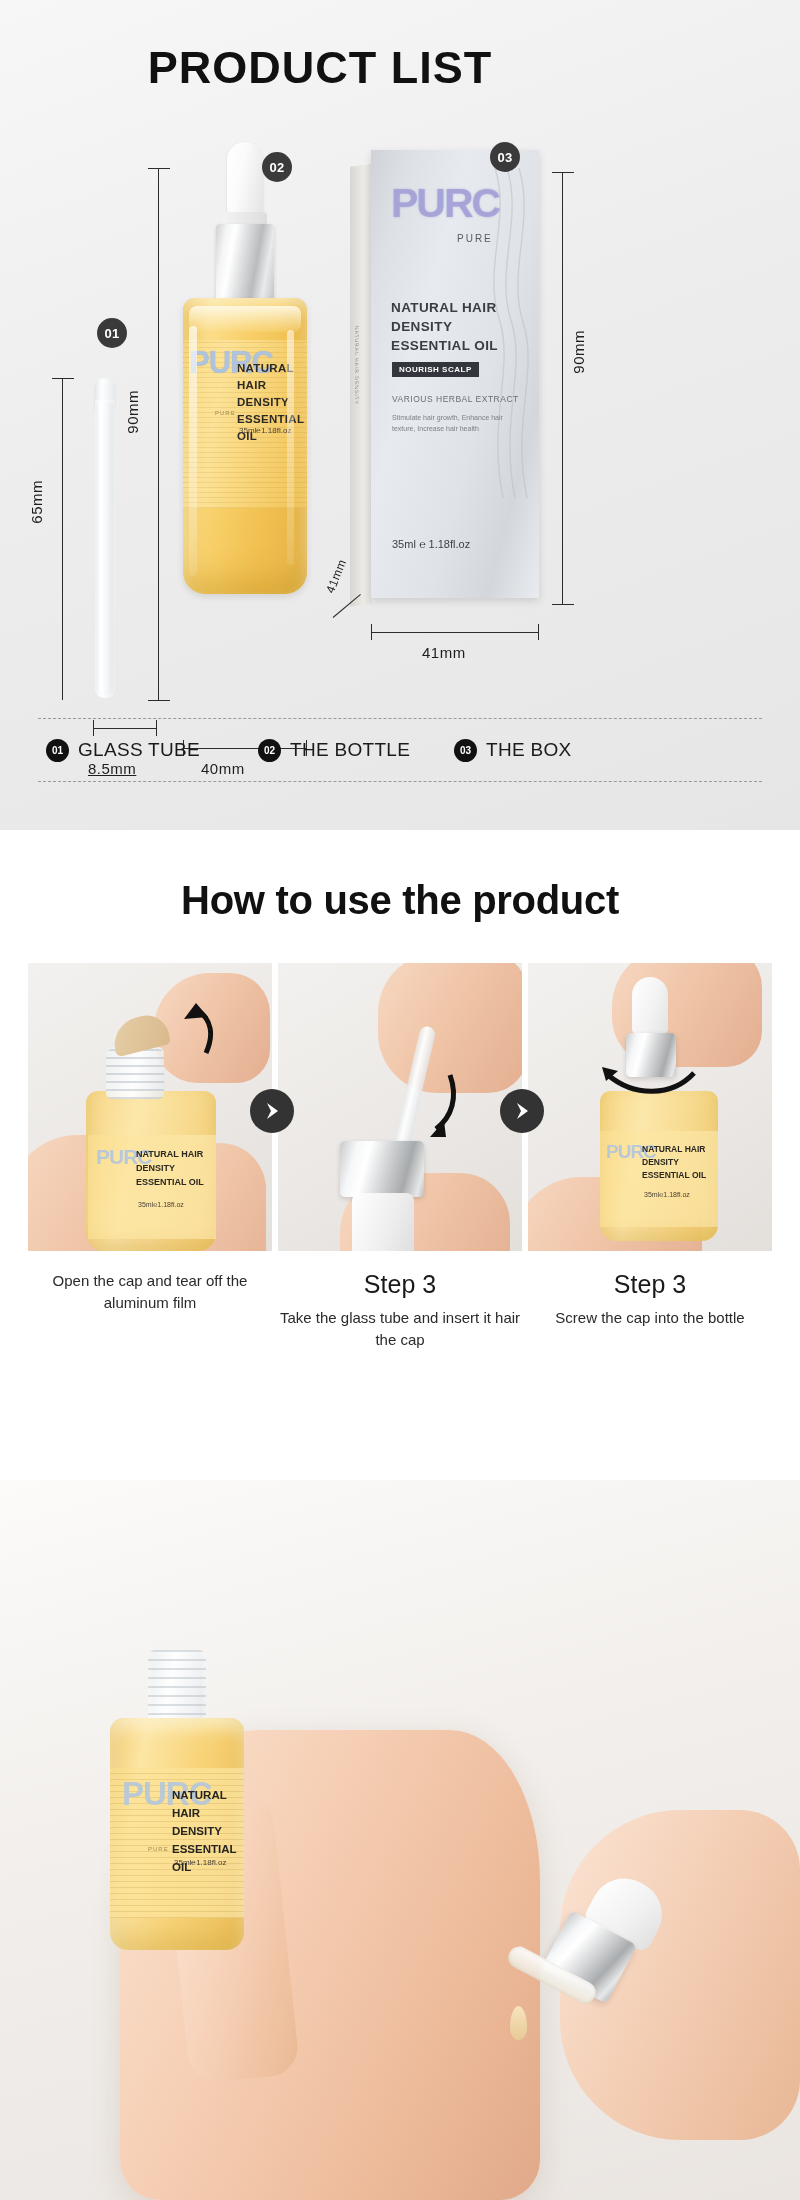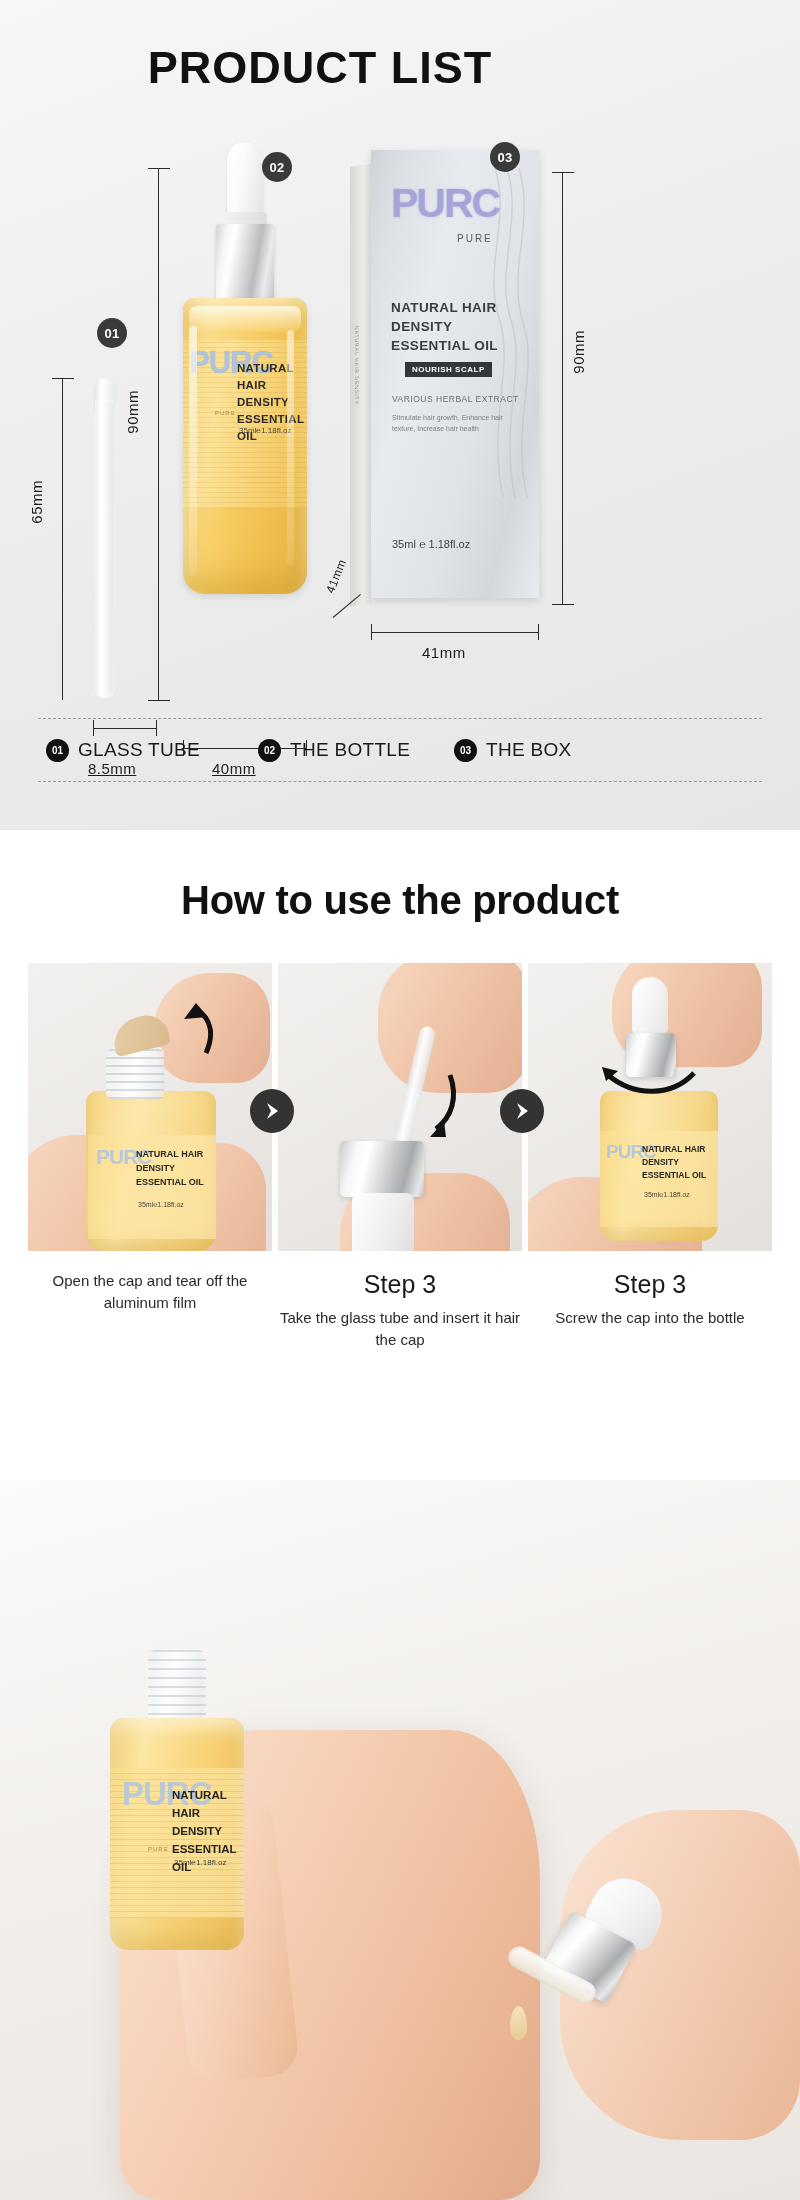--- a/index.html
+++ b/index.html
@@ -246,21 +246,21 @@
     left: 20px; top: 148px;
     width: 130px;
     font-size: 13.5px;
     font-weight: bold;
     line-height: 19px;
     letter-spacing: .4px;
     color: #3a3d45;
   }
   #the-box .box-badge {
     position: absolute;
-    left: 34px; top: 212px;
+    left: 21px; top: 212px;
     padding: 3px 7px;
     background: #33363d;
     color: #ffffff;
     font-size: 8px;
     font-weight: bold;
     letter-spacing: .5px;
   }
   #the-box .box-sub {
     position: absolute;
     left: 21px; top: 244px;
@@ -639,21 +639,21 @@
     </div>
 
     <div class="dim-vline" style="left:158px; top:28px; height:532px;"></div>
     <div class="dim-cap" style="left:148px; top:28px; width:22px;"></div>
     <div class="dim-cap" style="left:148px; top:560px; width:22px;"></div>
     <div class="dim-label-v" style="left:124px; top:250px;">90mm</div>
 
     <div class="dim-hline" style="left:183px; top:608px; width:124px;"></div>
     <div class="dim-capv" style="left:183px; top:600px; height:16px;"></div>
     <div class="dim-capv" style="left:306px; top:600px; height:16px;"></div>
-    <div class="dim-label-h" style="left:212px; top:620px;text-decoration:underline;">40mm</div>
+    <div class="dim-label-h" style="left:201px; top:620px;">40mm</div>
 
     <div class="num-badge" style="left:262px; top:12px;">02</div>
 
     <div id="the-box">
       <div class="box-side">
         <div class="box-spine-txt">NATURAL HAIR DENSITY</div>
       </div>
       <div class="box-front">
         <svg class="box-waves" viewBox="0 0 58 330">
           <path d="M18 0 C34 50 6 100 22 150 C38 200 10 250 26 330" stroke="#b9bfc6" stroke-width="1.4" fill="none"></path>

